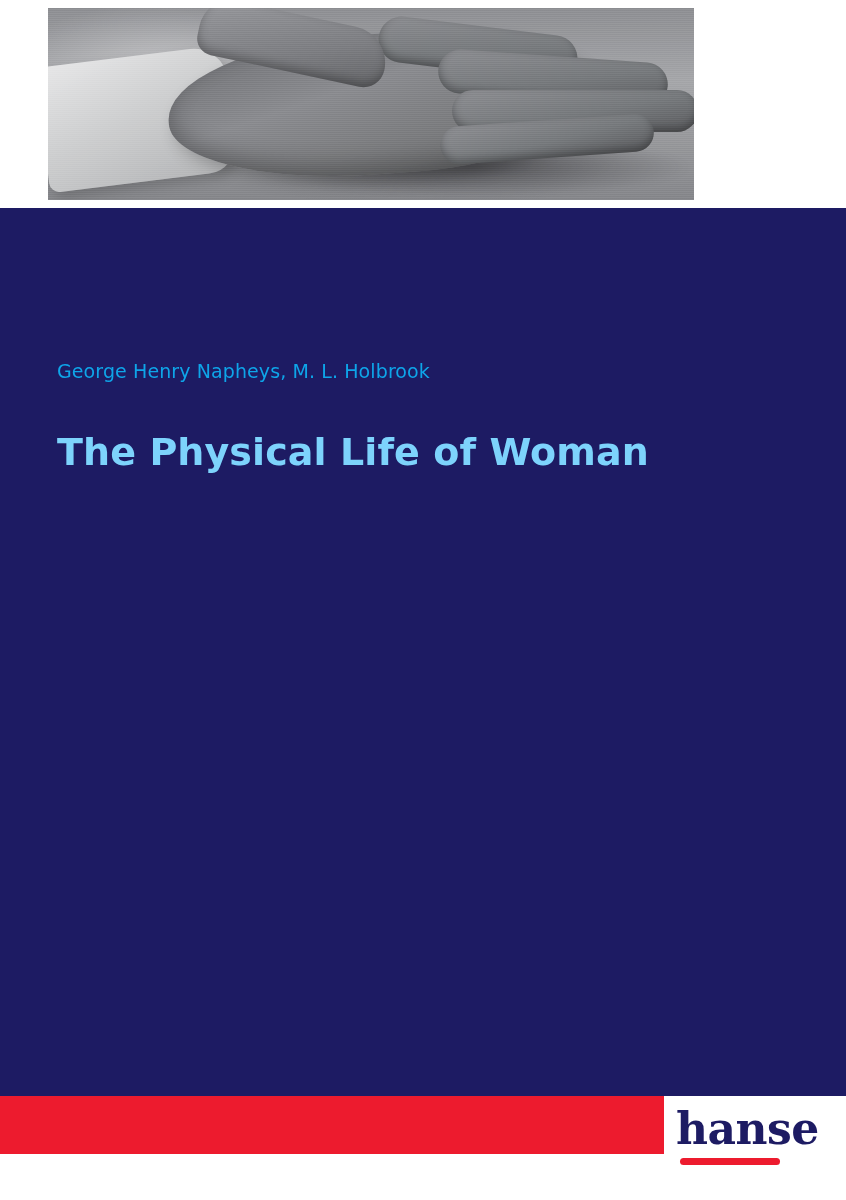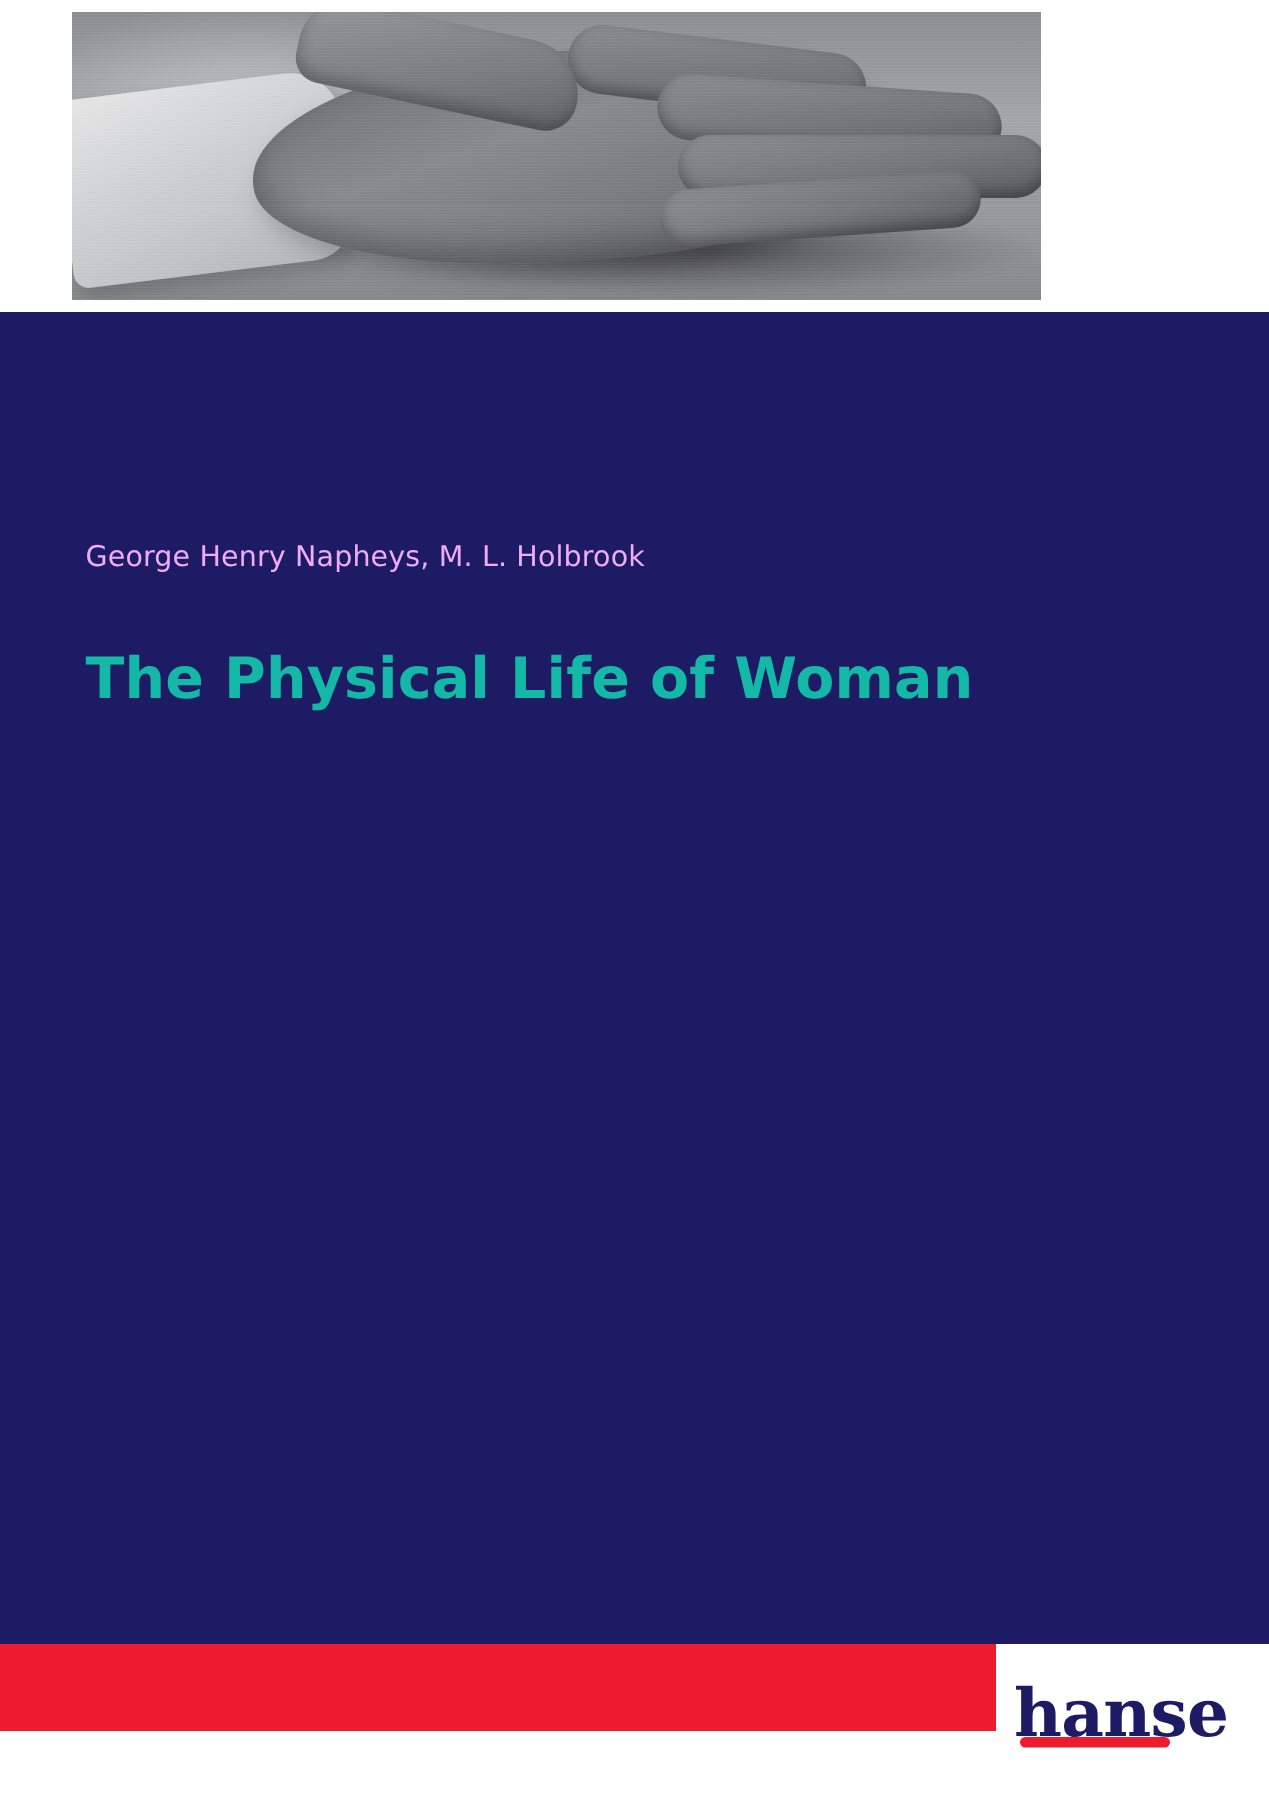--- a/index.html
+++ b/index.html
@@ -115,30 +115,30 @@
     top: 208px;
     width: 846px;
     height: 888px;
     background: #1d1b63;
   }
   .authors {
     position: absolute;
     left: 57px;
     top: 152px;
     width: 700px;
-    color: #f0abfc;
+    color: #0ea5e9;
     font-size: 19px;
     letter-spacing: 0.1px;
   }
   .title {
     position: absolute;
     left: 57px;
     top: 222px;
     width: 740px;
-    color: #14b8a6;
+    color: #7dd3fc;
     font-size: 38px;
     font-weight: bold;
     letter-spacing: 0.1px;
   }
   .subtitle {
     position: absolute;
     left: 57px;
     top: 306px;
     width: 740px;
     color: #ffffff;
@@ -164,21 +164,20 @@
   }
   .logo-text {
     position: absolute;
     left: 676px;
     top: 1103px;
     color: #1d1b63;
     font-size: 44px;
     font-weight: bold;
     letter-spacing: -0.5px;
     font-family: "DejaVu Serif", serif;
-    margin-top: 14px;
   }
   .logo-underline {
     position: absolute;
     left: 680px;
     top: 1158px;
     width: 100px;
     height: 7px;
     background: #ed1b2e;
     border-radius: 4px;
   }

